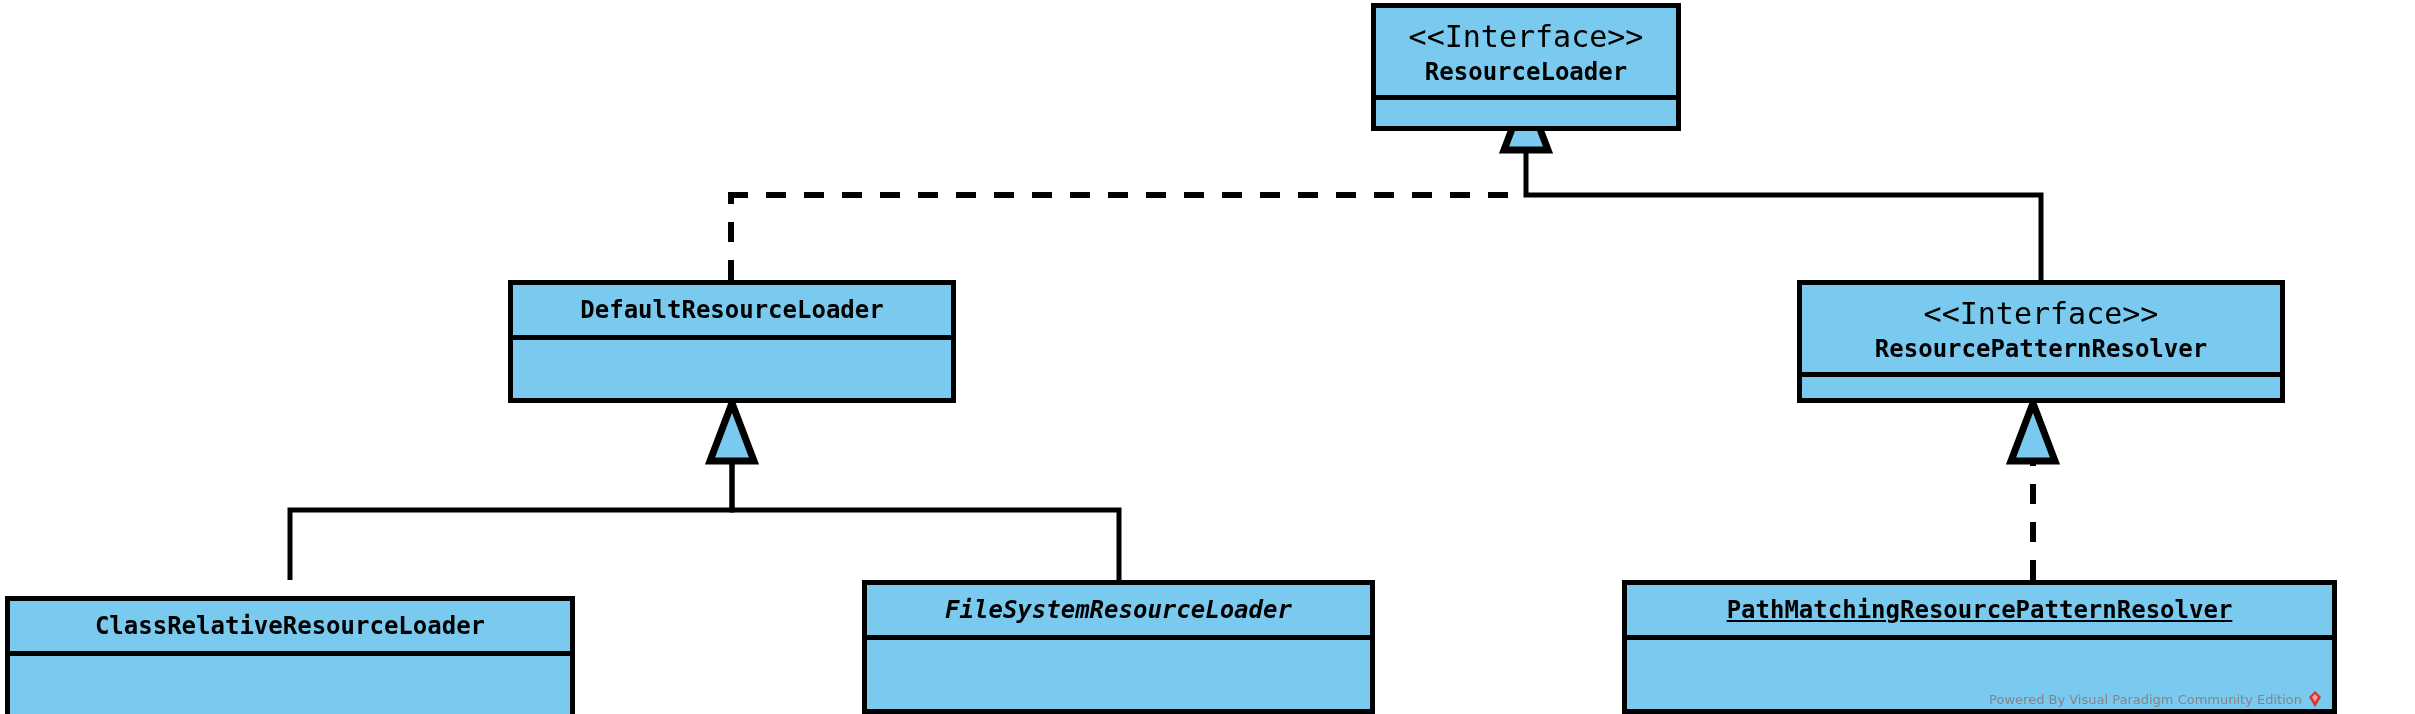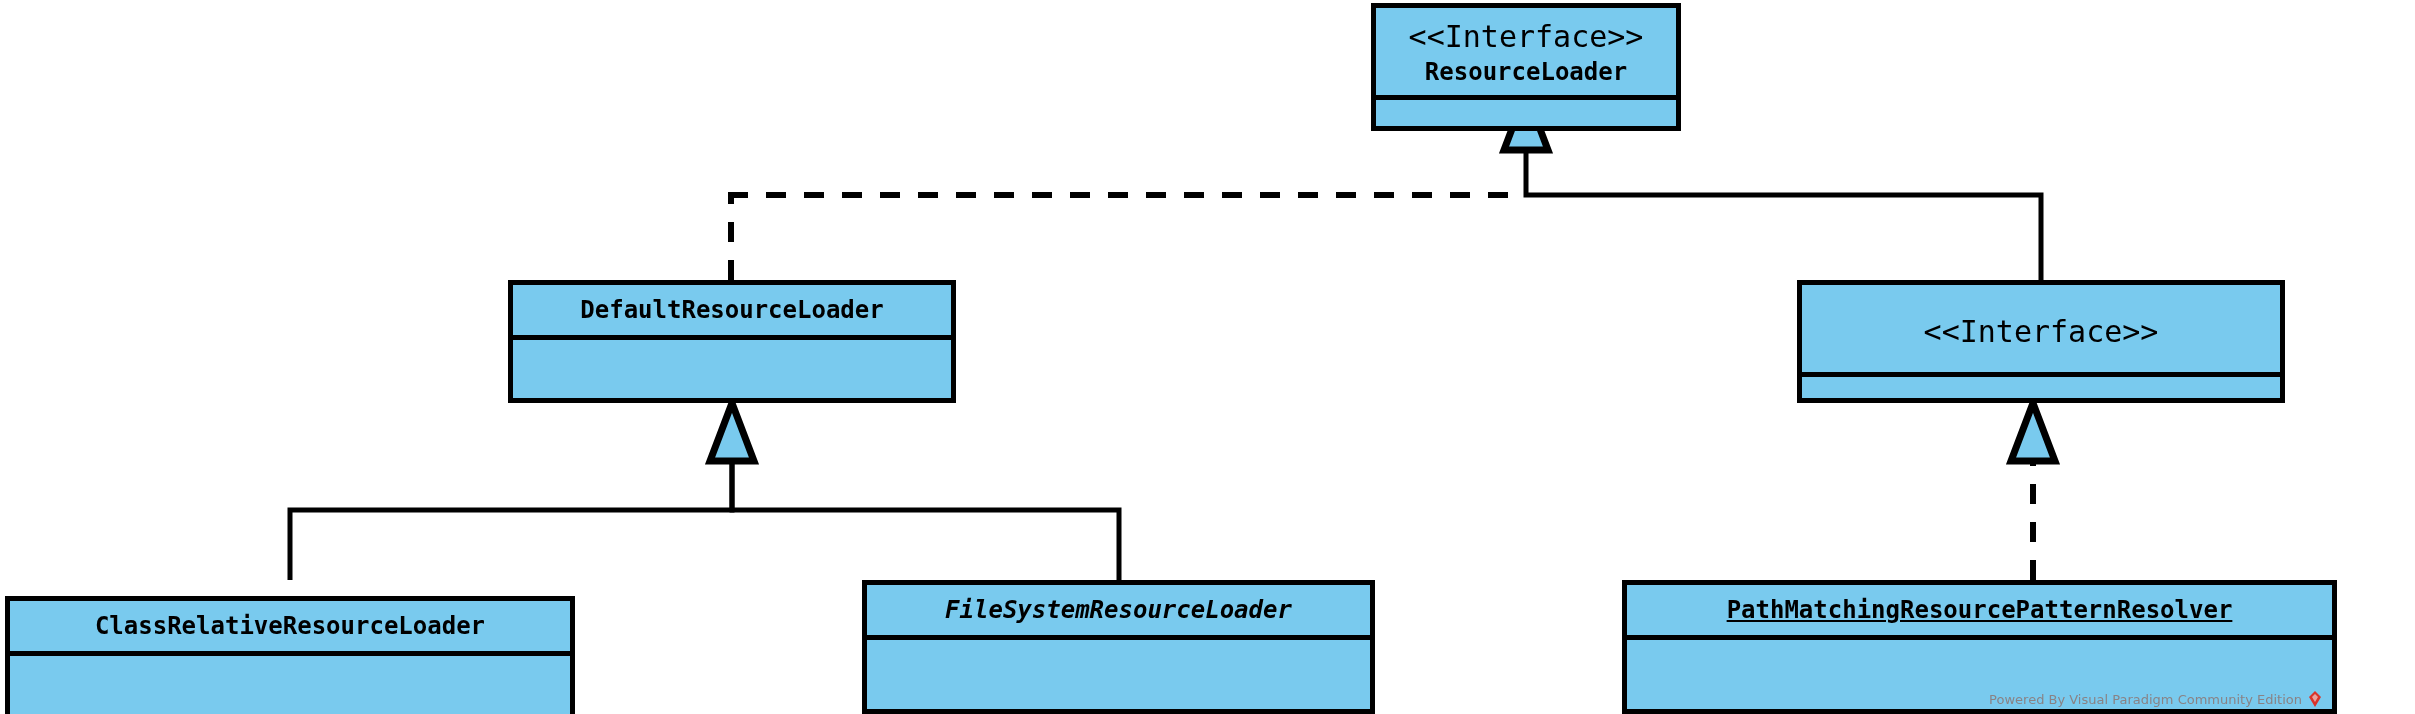--- a/index.html
+++ b/index.html
@@ -137,20 +137,21 @@
   <div class="uml-class" style="left:508px; top:280px; width:448px; height:123px;gap:27px;">
     <div class="uml-header" style="height:55px; padding-top:0; padding-bottom:0;">
       <div class="uml-name">DefaultResourceLoader</div>
     </div>
     <div class="uml-body"></div>
   </div>
 
   <div class="uml-class" style="left:1797px; top:280px; width:488px; height:123px;">
     <div class="uml-header" style="height:92px;">
       <div class="uml-stereotype">&lt;&lt;Interface&gt;&gt;</div>
+      <div class="uml-name">ResourcePatternResolver</div>
     </div>
     <div class="uml-body"></div>
   </div>
 
   <div class="uml-class" style="left:5px; top:596px; width:570px; height:136px;">
     <div class="uml-header" style="height:55px; padding-top:0; padding-bottom:0;">
       <div class="uml-name">ClassRelativeResourceLoader</div>
     </div>
     <div class="uml-body"></div>
   </div>

